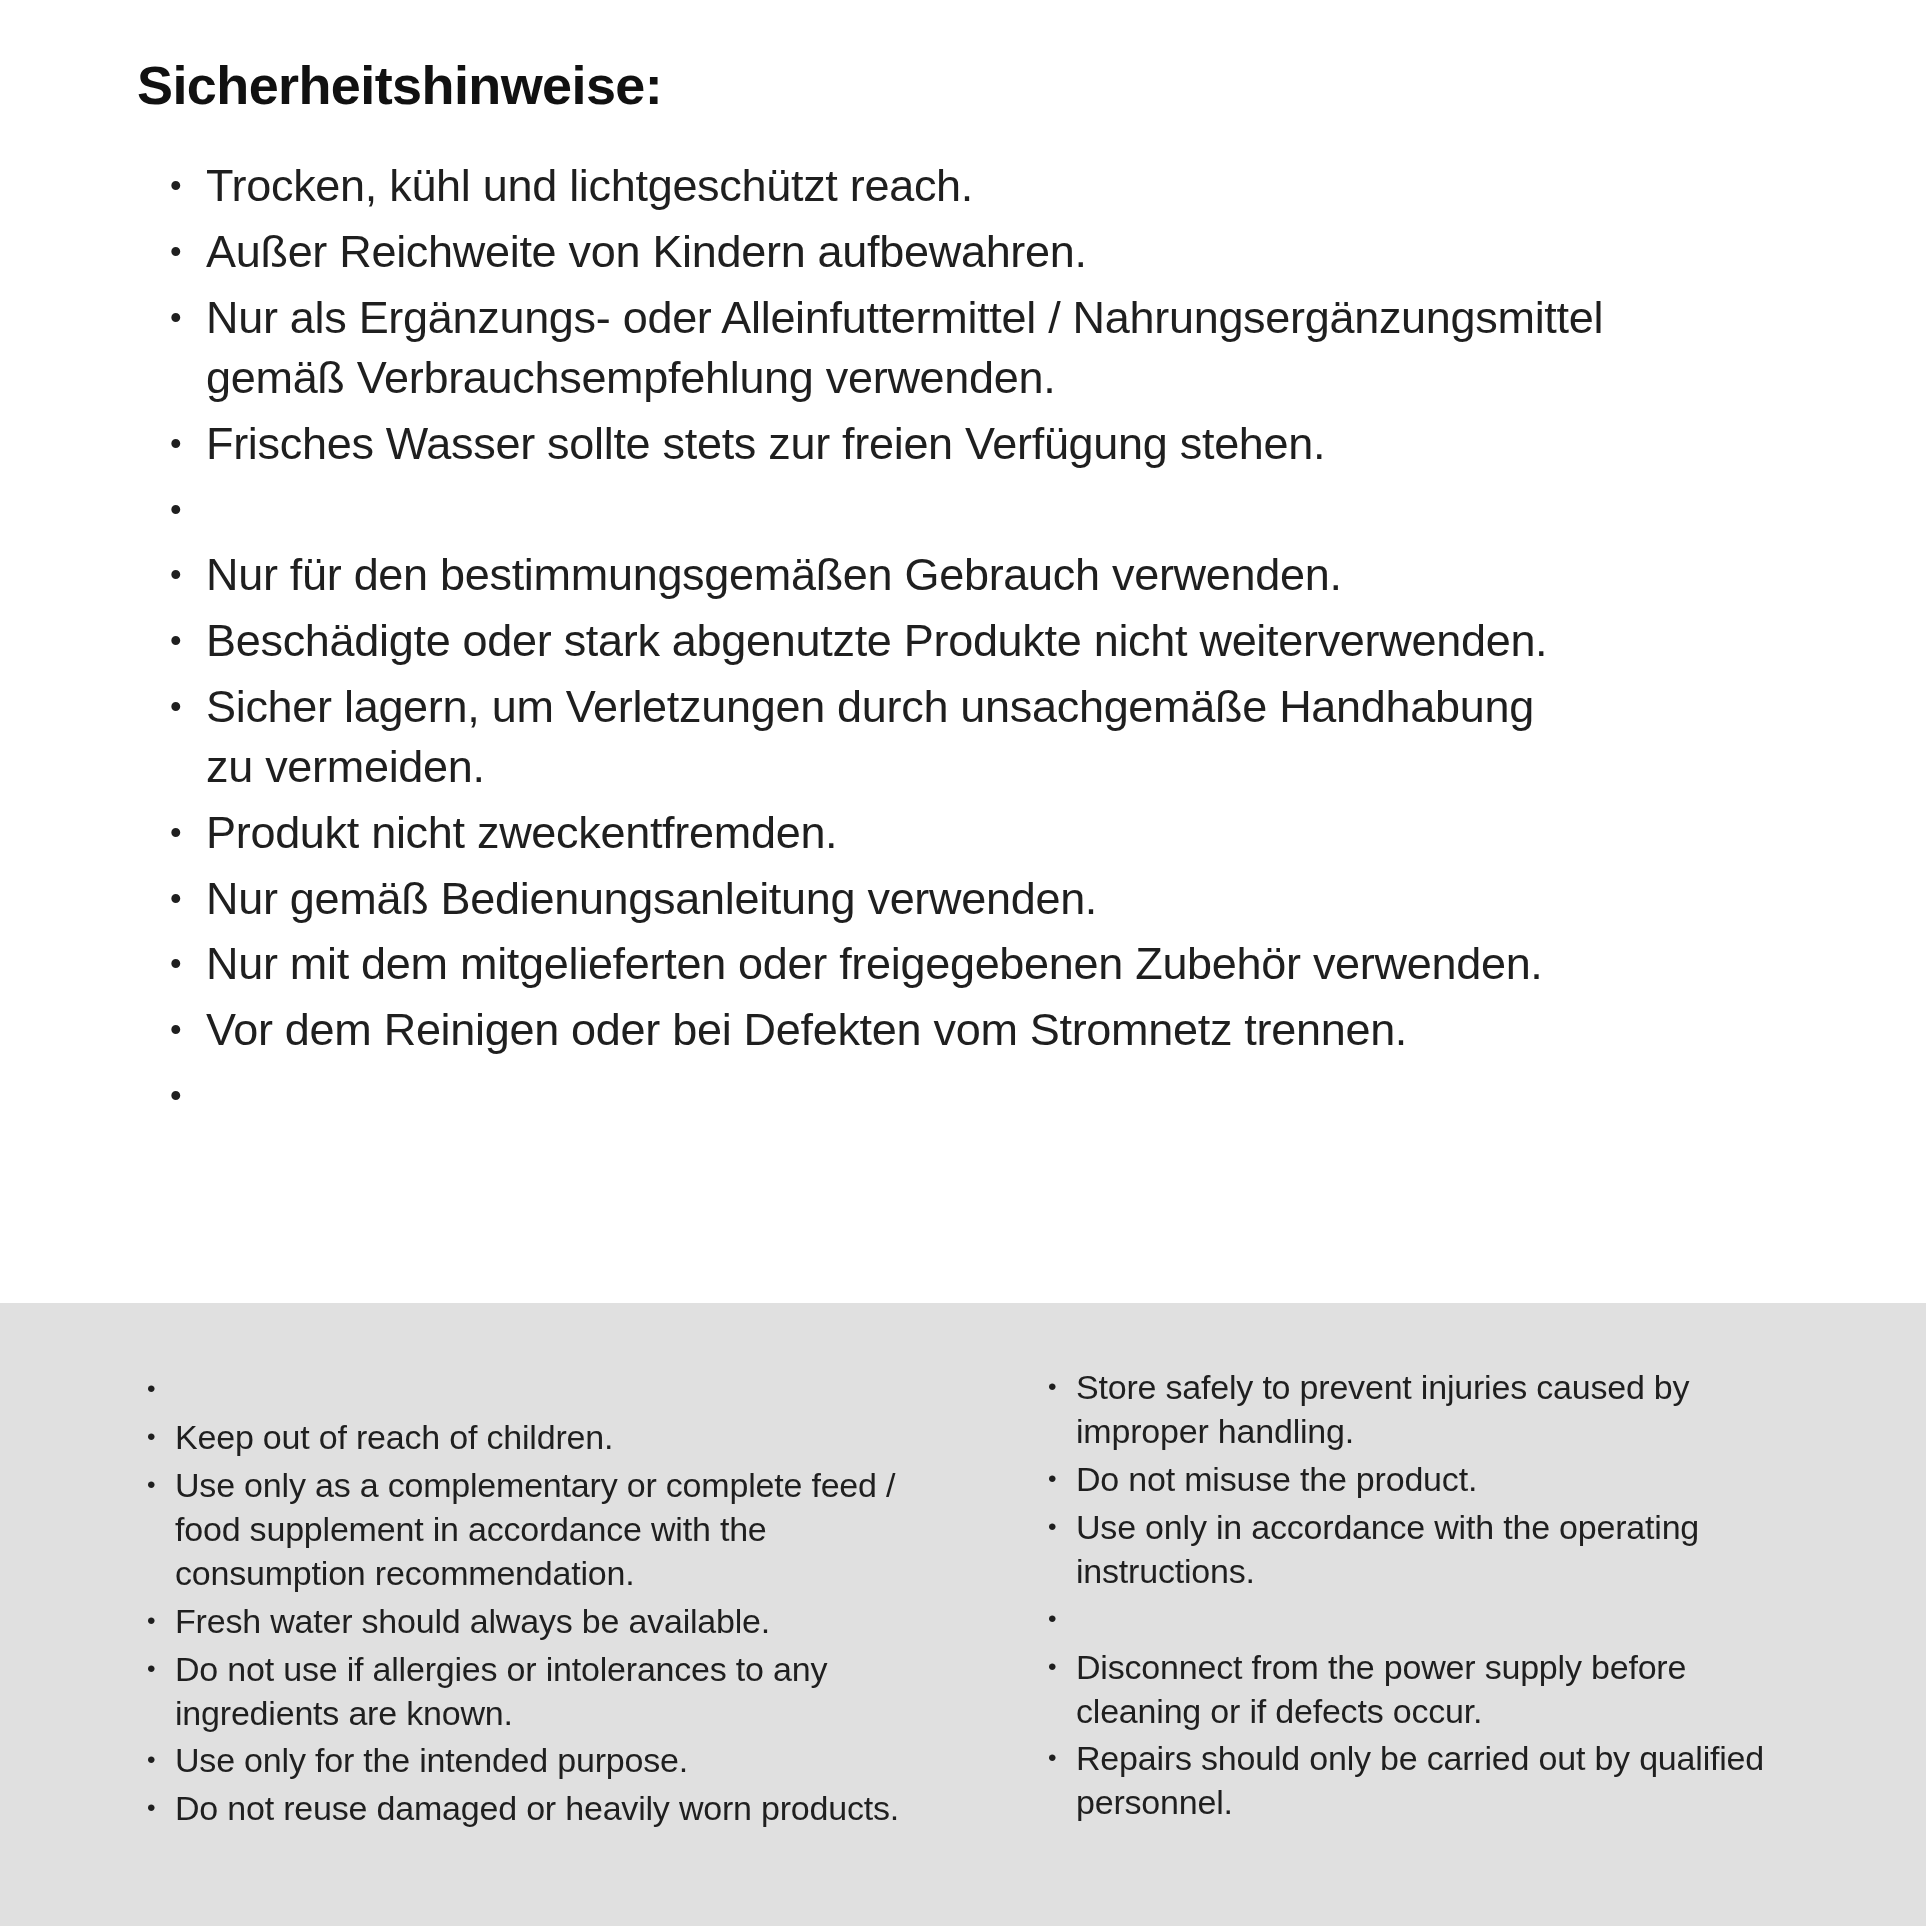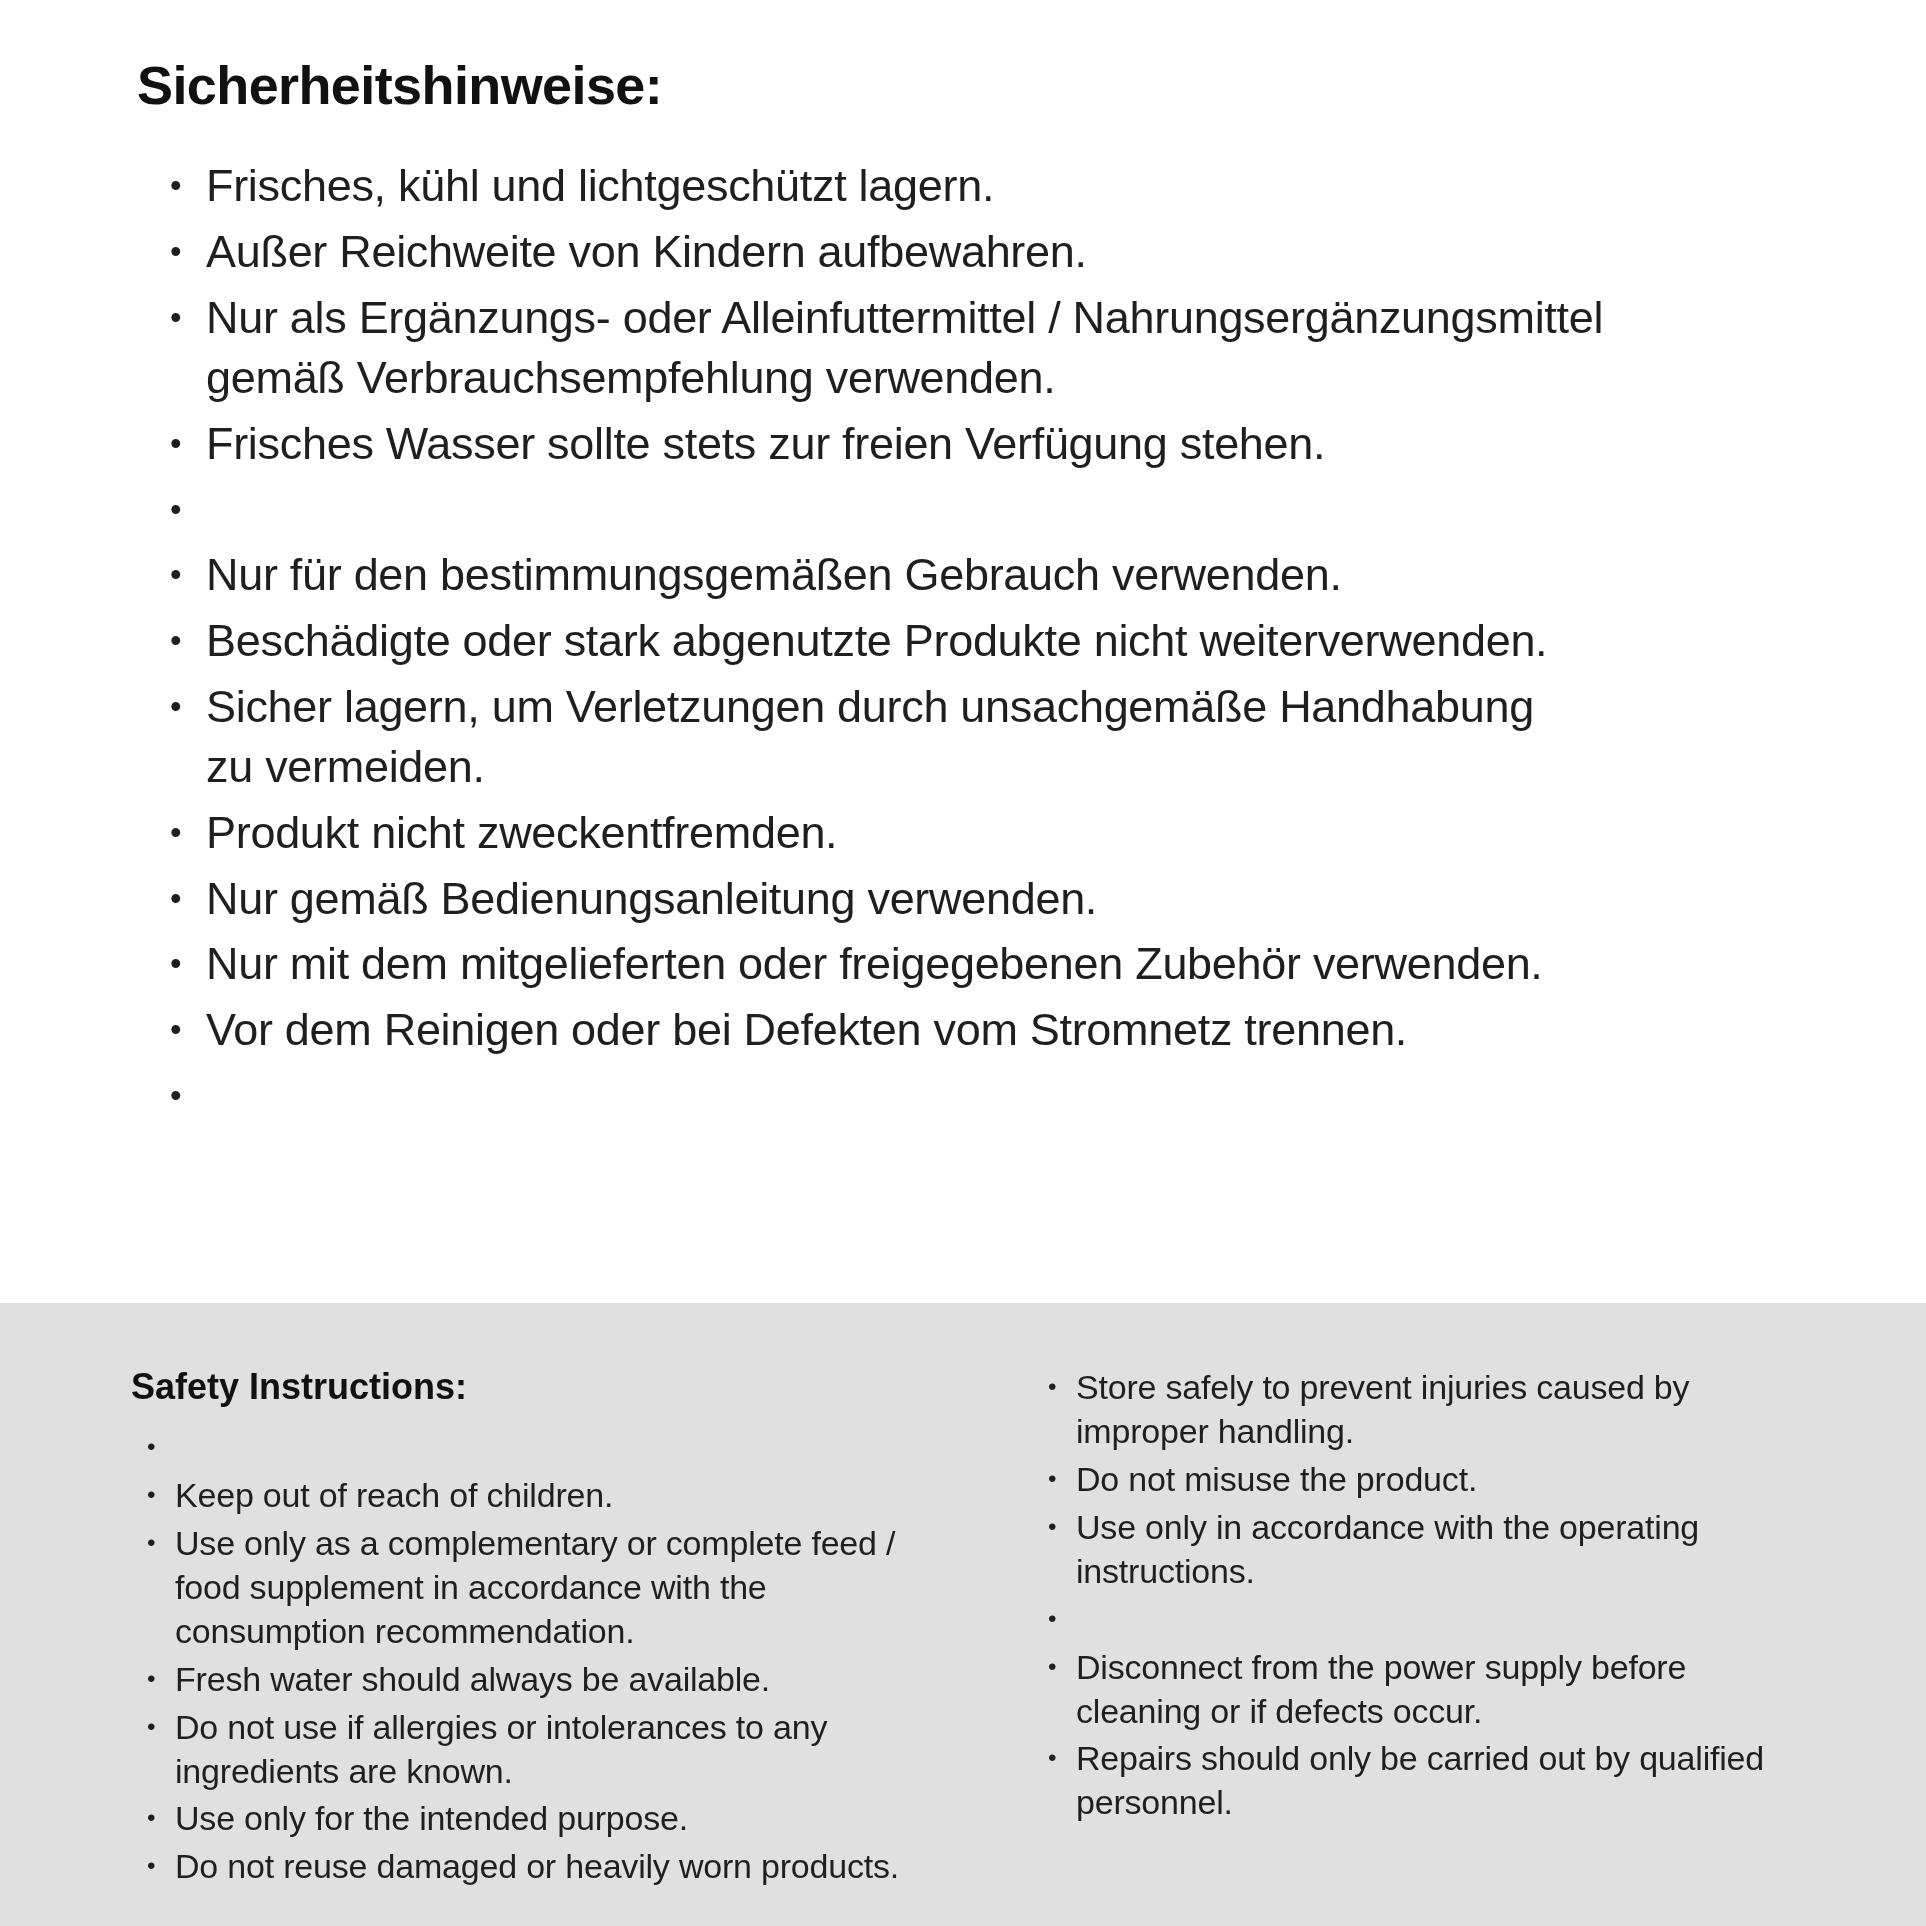--- a/index.html
+++ b/index.html
@@ -108,21 +108,21 @@
 </head>
 <body style="background: rgb(255, 255, 255);">
 
 <div class="page" style="background: rgb(255, 255, 255); color: rgb(31, 31, 31);">
 
   <section class="de-section">
     <h1 class="de-heading" style="color: rgb(17, 17, 17);">Sicherheitshinweise:</h1>
     <ul class="bullet-list">
         <li>
           <span class="bullet">•</span>
-          <span class="item-text">Frisches, kühl und lichtgeschützt lagern.</span>
+          <span class="item-text">Trocken, kühl und lichtgeschützt reach.</span>
         </li>
         <li>
           <span class="bullet">•</span>
           <span class="item-text">Außer Reichweite von Kindern aufbewahren.</span>
         </li>
         <li>
           <span class="bullet">•</span>
           <span class="item-text">Nur als Ergänzungs- oder Alleinfuttermittel / Nahrungsergänzungsmittel
 gemäß Verbrauchsempfehlung verwenden.</span>
         </li>
@@ -163,21 +163,20 @@
           <span class="item-text">Vor dem Reinigen oder bei Defekten vom Stromnetz trennen.</span>
         </li>
         <li>
           <span class="bullet">•</span>
         </li>
       </ul>
   </section>
 
   <section class="en-section" style="background: rgb(224, 224, 224);">
     <div class="en-col-left">
-      <h2 class="en-heading" style="color: rgb(17, 17, 17);">Safety Instructions:</h2>
       <ul class="bullet-list">
           <li>
             <span class="bullet">•</span>
           </li>
           <li>
             <span class="bullet">•</span>
             <span class="item-text">Keep out of reach of children.</span>
           </li>
           <li>
             <span class="bullet">•</span>

